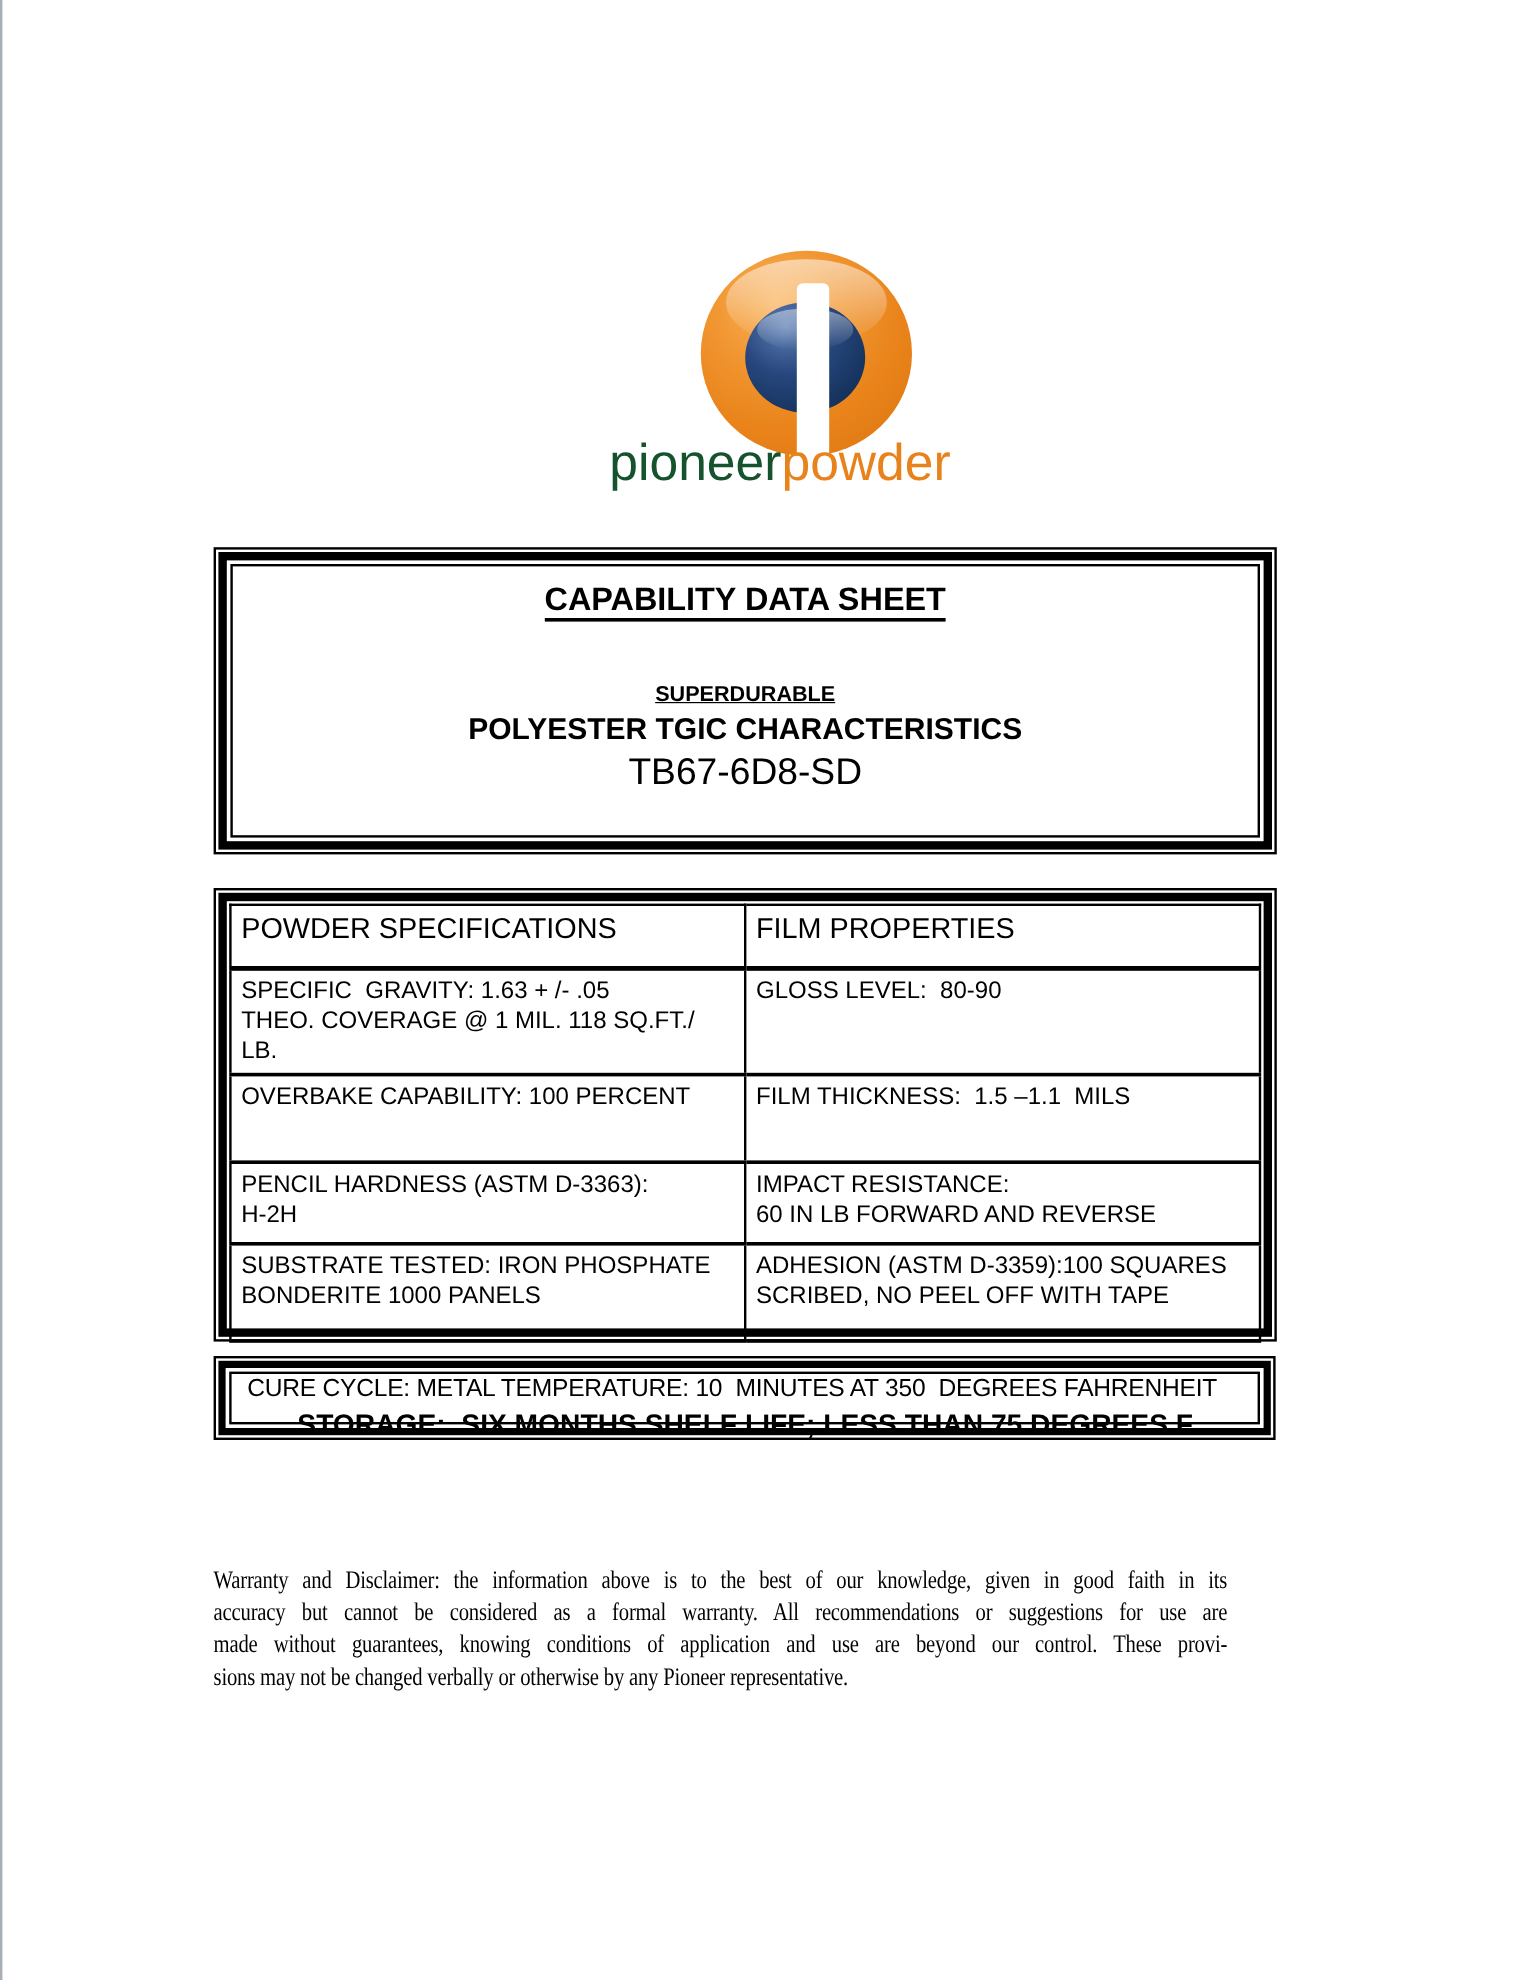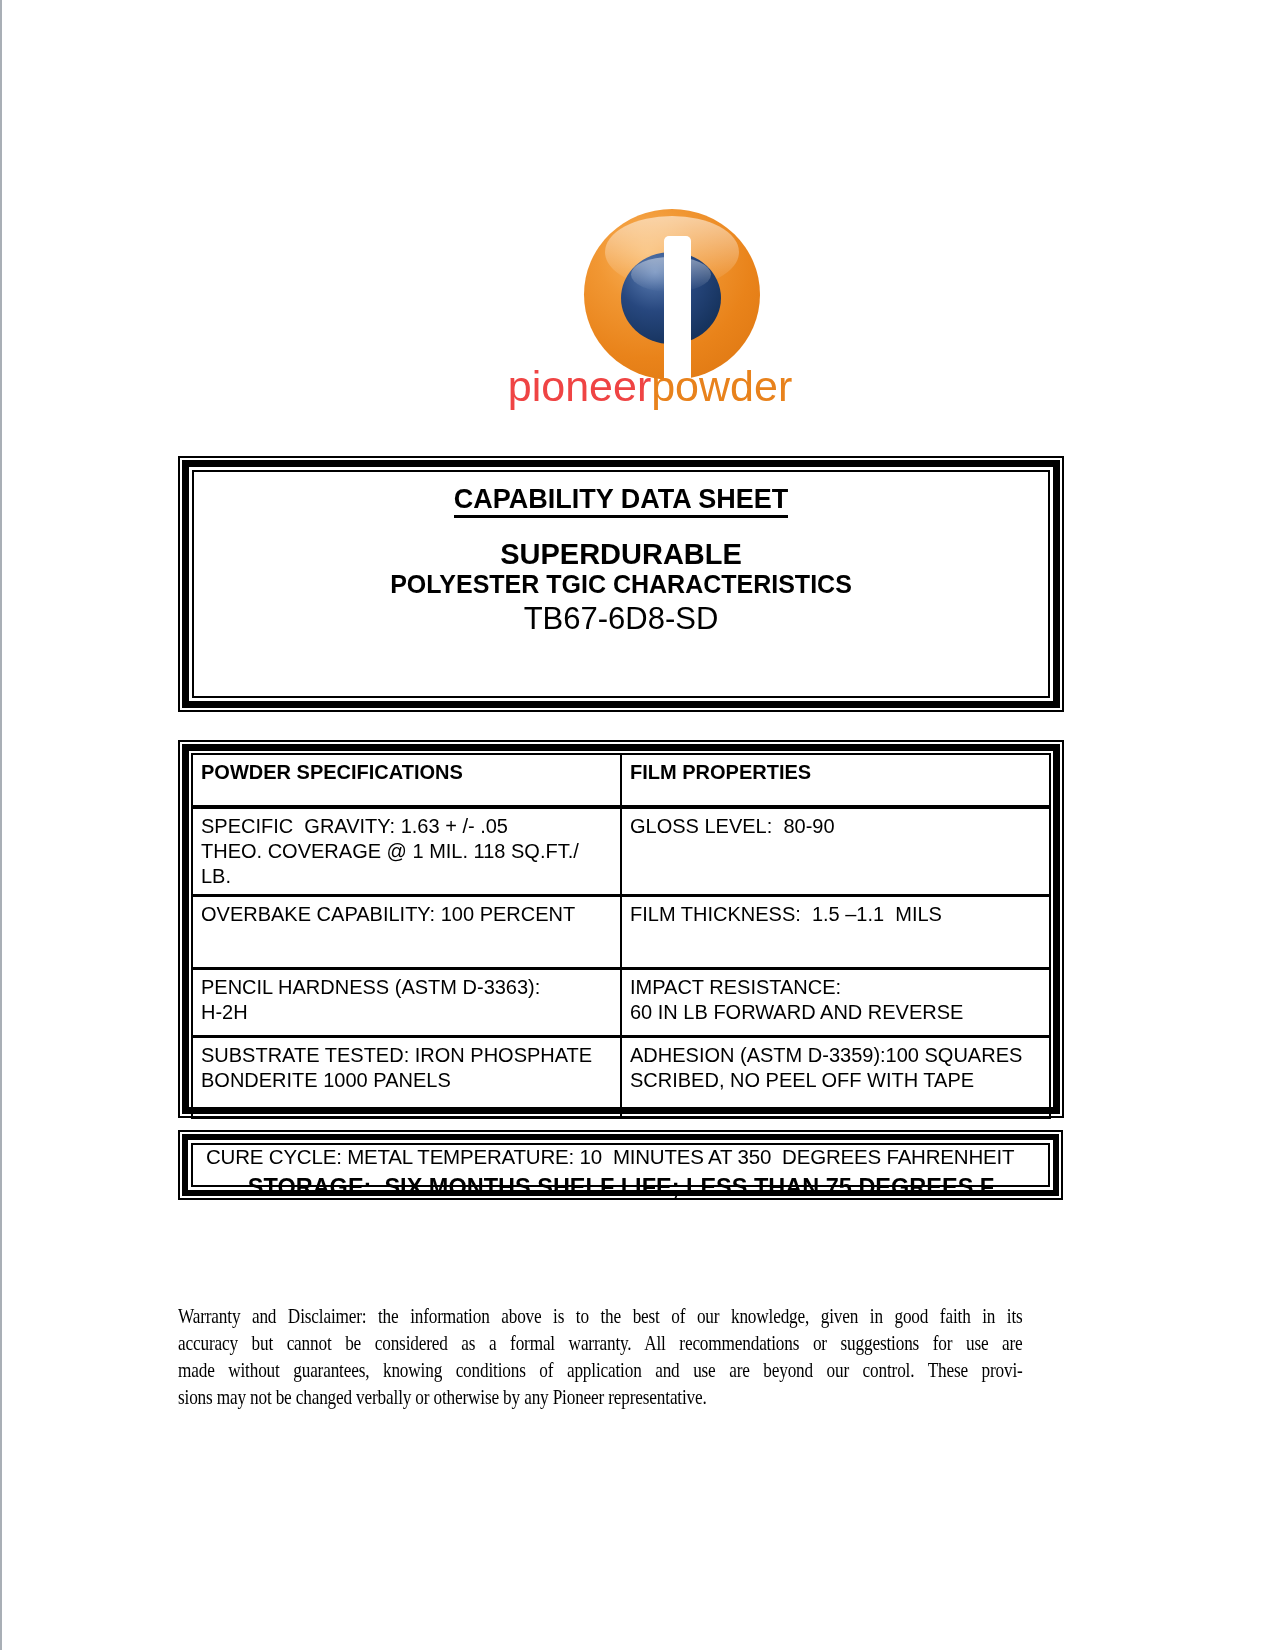--- a/index.html
+++ b/index.html
@@ -35,46 +35,46 @@
     border-radius:50%; background:linear-gradient(to bottom, rgba(255,255,255,.45), rgba(255,255,255,0));
   }
   .logo-bar {
     position:absolute; left:45.5%; top:15.5%; width:15.5%; height:86%;
     background:#ffffff; border-radius:5px 5px 0 0;
   }
   .logo-text {
     position:absolute; left:440px; top:362px; width:420px;
     text-align:center; font-size:43px; font-weight:normal; letter-spacing:0;
   }
-  .brand-pioneer { color:#ef4444; }
+  .brand-pioneer { color:#14532d; }
   .brand-powder  { color:#e8821c; }
 
   
   .bx-outer { box-sizing:border-box; border:2px solid #000; padding:2px; background:#fff; }
   .bx-mid   { box-sizing:border-box; border:7px solid #000; padding:3px; width:100%; height:100%; }
   .bx-inner { box-sizing:border-box; border:2px solid #000; width:100%; height:100%; }
 
   
   .title-box { position:absolute; left:178px; top:456px; width:886px; height:256px; }
   .title-content { text-align:center; padding-top:12px; }
   .tb-heading { font-size:27px; font-weight:bold; }
   .tb-heading span { border-bottom:3px solid #000; padding-bottom:1px; }
-  .tb-sub1 { margin-top:24px; font-size:29px; font-weight:bold; line-height:30px; }
+  .tb-sub1 { margin-top:48px; font-size:18px; font-weight:bold; line-height:30px;text-decoration:underline; }
   .tb-sub2 { font-size:25px; font-weight:bold; line-height:30px; }
   .tb-code { font-size:31px; line-height:38px; margin-top:1px; }
   .tb-color{ font-size:31px; line-height:39px; }
 
   
   .spec-box { position:absolute; left:178px; top:740px; width:886px; height:378px; }
   table.spec-table { border-collapse:collapse; width:100%; height:100%; table-layout:fixed; }
   table.spec-table th, table.spec-table td {
     border:2px solid #000; vertical-align:top; text-align:left;
   }
   table.spec-table th {
-    font-size:20px; font-weight:bold; padding:6px 8px 0 8px; height:44px;
+    font-size:24px; font-weight:normal; padding:6px 8px 0 8px; height:44px;
     border-bottom-width:4px;
   }
   table.spec-table td {
     font-size:20px; font-weight:normal; padding:5px 8px; line-height:25px;
     border-top-width:3px; border-bottom-width:3px;
   }
   tr.row-1 { height:64px; } tr.row-2 { height:73px; } tr.row-3 { height:68px; } tr.row-4 { height:81px; }
   .cell-line { white-space:pre-wrap; }
 
   

